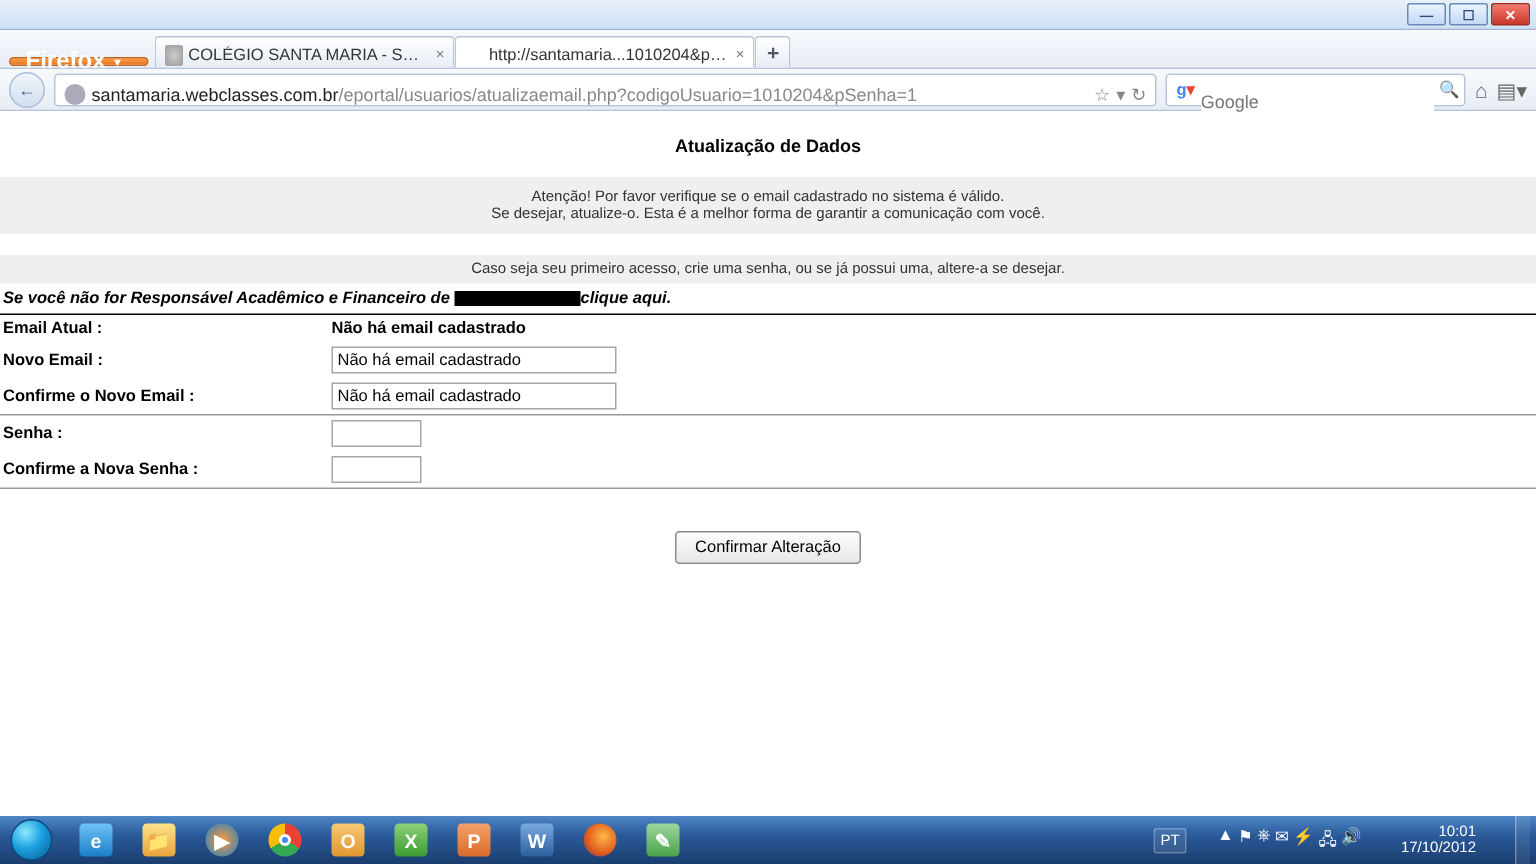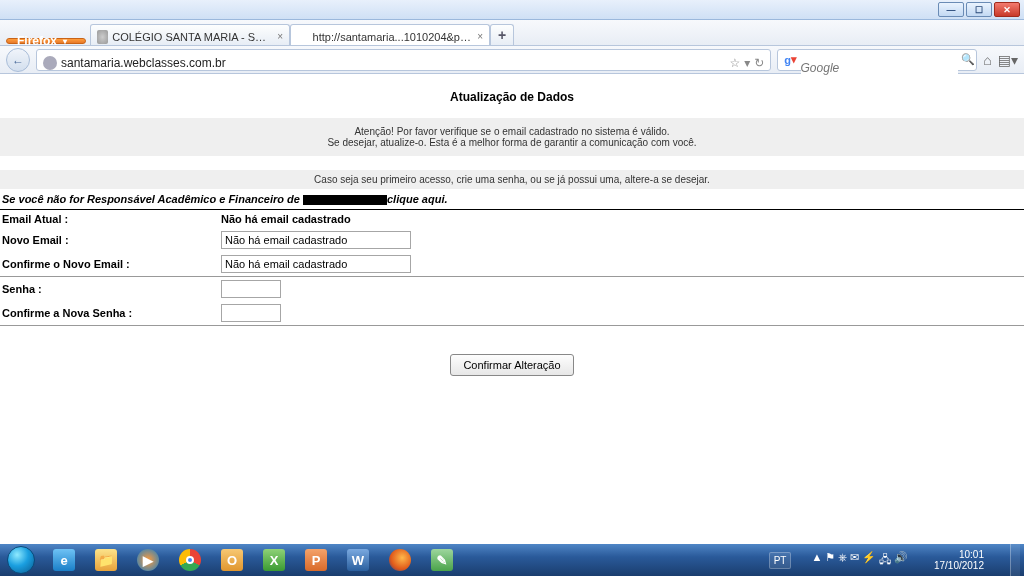--- a/index.html
+++ b/index.html
@@ -37,21 +37,21 @@
   border-bottom: 1px solid #b7c6dc;
   display: flex;
   align-items: stretch;
 }
 .ff-btn {
   background: linear-gradient(#ff9d3b,#e7792a);
   color: #fff;
   margin: 18px 4px 2px 6px;
   padding: 2px 18px 2px 10px;
   border-radius: 3px;
-  font-size: 12px;
+  font-size: 16px;
   font-weight: bold;
   display: flex;
   align-items: center;
   position: relative;
   border:1px solid #c96316;
 }
 .ff-btn::after { content:"▾"; font-size:8px; margin-left:6px; }
 .tab {
   background: linear-gradient(#fdfefe,#e7edf5);
   border: 1px solid #b7c6dc;
@@ -108,21 +108,21 @@
   gap: 4px;
 }
 .url-bar .globe { width:14px; height:14px; background:#aab; border-radius:50%; position:relative;}
 .url-bar .url-dim { color:#888; }
 .url-btns { display:flex; gap:4px; color:#888; font-size:12px; }
 .search-bar {
   width: 200px; height: 22px;
   background:#fff; border:1px solid #b7c6dc; border-radius:3px;
   display:flex; align-items:center; padding:0 6px; gap:4px;
 }
-.search-bar input { flex:1; border:none; outline:none; font-size:12px; font-style:italic; color:#0369a1;margin-top:16px;}
+.search-bar input { flex:1; border:none; outline:none; font-size:12px; color:#0369a1;margin-top:16px;}
 .g-icon { width:14px; height:14px; display:flex; align-items:center; justify-content:center; font-weight:bold; font-size:11px;}
 .g-icon span:nth-child(1){color:#4285f4;} .g-icon span:nth-child(2){color:#ea4335;}
 .nb-icon { color:#666; font-size:14px; }
 .page { padding-top: 10px; }
 .page-title {
   text-align: center;
   font-weight: bold;
   font-size: 12px;
   color: #000;
   padding: 6px 0 14px 0;
@@ -254,20 +254,21 @@
   </div>
   <div class="newtab">+</div>
 </div>
 
 <div class="navbar">
   <div class="nav-back">←</div>
   <div class="url-bar">
     <span class="globe"></span>
     <span style="display:flex; flex:1; overflow:hidden; white-space:nowrap;">
       <span style="color:#222;font-size:12px;">santamaria.webclasses.com.br</span>
+      <span class="url-dim" style="font-size:12px;">/eportal/usuarios/atualizaemail.php?codigoUsuario=1010204&amp;pSenha=1</span>
     </span>
     <div class="url-btns">
       <span>☆</span>
       <span>▾</span>
       <span>↻</span>
     </div>
   </div>
   <div class="search-bar">
     <span class="g-icon">
         <span>g</span>

